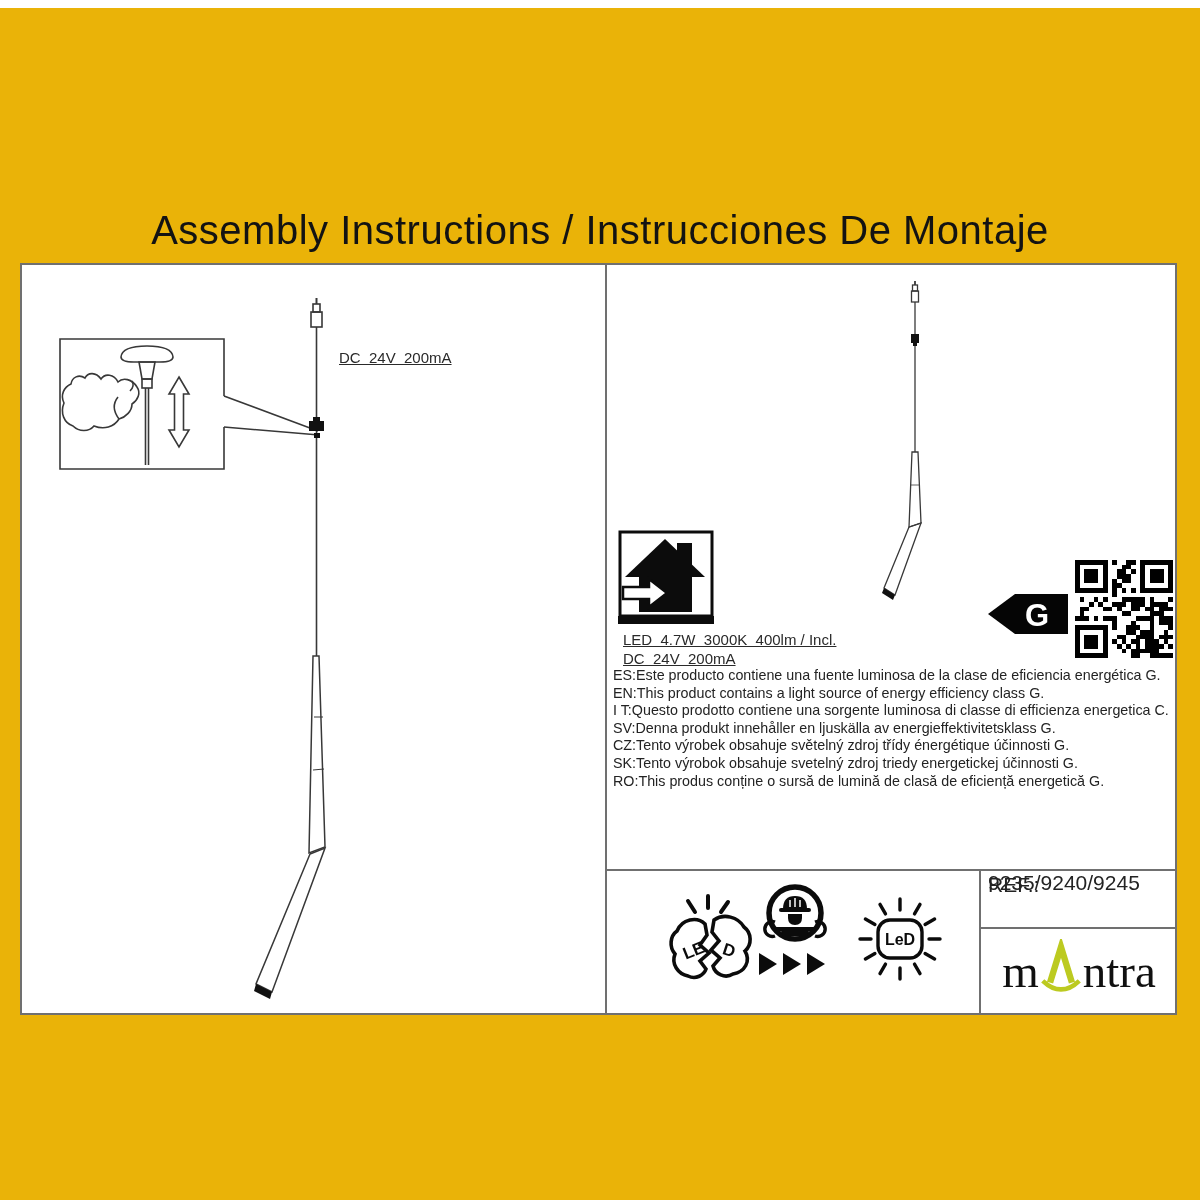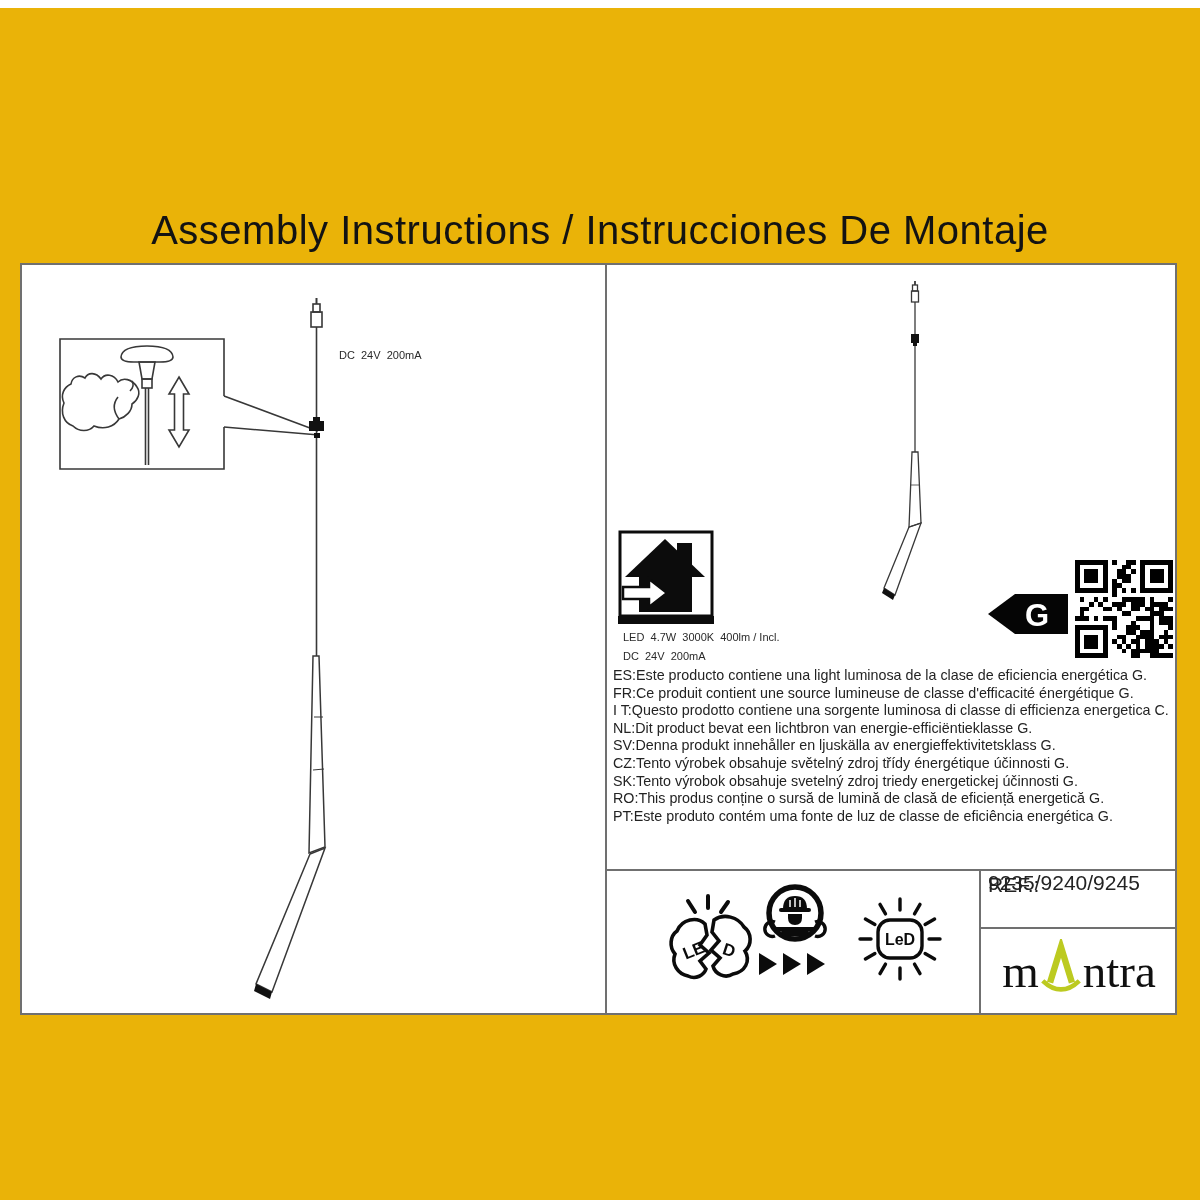--- a/index.html
+++ b/index.html
@@ -9,21 +9,21 @@
          font-size:40px;font-weight:400;letter-spacing:0.5px;color:#131313;margin:0;}
   .sheet{position:absolute;left:20px;top:255px;width:1157px;height:752px;
          border:2px solid #707070;box-sizing:border-box;background:#fff;}
   .vdiv{position:absolute;background:#707070;width:2px;}
   .hdiv{position:absolute;background:#707070;height:2px;}
   .divider-center{left:583px;top:0;height:748px;}
   .divider-footer{left:583px;top:604px;width:572px;}
   .divider-refcol{left:957px;top:604px;height:144px;}
   .divider-refrow{left:957px;top:662px;width:198px;}
   .art{position:absolute;left:0;top:0;width:1157px;height:748px;}
-  .spec{position:absolute;font-size:11px;white-space:pre;color:#2a2a2a;}
+  .spec{position:absolute;font-size:15px;white-space:pre;color:#2a2a2a;text-decoration:underline;}
   .left-spec{left:317px;top:84px;}
   .spec1{left:601px;top:366px;}
   .spec2{left:601px;top:385px;}
   .langs{position:absolute;left:591px;top:402px;width:566px;font-size:14.3px;
          line-height:17.6px;color:#232323;}
   .icon{position:absolute;}
   .house{left:596px;top:265px;}
   .gArrow{left:966px;top:329px;}
   .qr{left:1053px;top:295px;}
   .brokenled{left:645px;top:627px;}
@@ -264,29 +264,27 @@
         <rect x="2" y="2" width="3" height="3" fill="#000"></rect>
         <rect x="14" y="0" width="7" height="7" fill="#000"></rect>
         <rect x="15" y="1" width="5" height="5" fill="#fff"></rect>
         <rect x="16" y="2" width="3" height="3" fill="#000"></rect>
         <rect x="0" y="14" width="7" height="7" fill="#000"></rect>
         <rect x="1" y="15" width="5" height="5" fill="#fff"></rect>
         <rect x="2" y="16" width="3" height="3" fill="#000"></rect>
       </svg>
 
     <div class="langs">
-      <div>ES:Este producto contiene una light luminosa de la clase de eficiencia energética G.</div>
-      <div>FR:Ce produit contient une source lumineuse de classe d'efficacité énergétique G.</div>
+      <div>ES:Este producto contiene una fuente luminosa de la clase de eficiencia energética G.</div>
+      <div>EN:This product contains a light source of energy efficiency class G.</div>
       <div>I T:Questo prodotto contiene una sorgente luminosa di classe di efficienza energetica C.</div>
-      <div>NL:Dit product bevat een lichtbron van energie-efficiëntieklasse G.</div>
       <div>SV:Denna produkt innehåller en ljuskälla av energieffektivitetsklass G.</div>
       <div>CZ:Tento výrobek obsahuje světelný zdroj třídy énergétique účinnosti G.</div>
       <div>SK:Tento výrobok obsahuje svetelný zdroj triedy energetickej účinnosti G.</div>
       <div>RO:This produs conține o sursă de lumină de clasă de eficiență energetică G.</div>
-      <div>PT:Este produto contém uma fonte de luz de classe de eficiência energética G.</div>
     </div>
 
     <svg class="icon brokenled" width="88" height="94" viewBox="0 0 88 94" fill="none" stroke="#0b0b0b" stroke-width="4" stroke-linecap="round">
       <line x1="28" y1="20" x2="21" y2="9"></line>
       <line x1="41" y1="16" x2="41" y2="4"></line>
       <line x1="54" y1="20" x2="61" y2="10"></line>
       <path d="M38,32 C30,24 15,27 10,39 C3,44 2,55 8,62 C4,72 11,82 21,84 C29,88 37,83 39,77
                L33,69 L42,61 L33,53 L40,43 Z" fill="#fff" stroke-width="3.6"></path>
       <path d="M47,28 C57,21 71,25 77,35 C85,41 85,53 78,59 C84,69 78,80 66,82 C58,87 48,82 46,74
                L53,66 L44,58 L52,49 L45,40 Z" fill="#fff" stroke-width="3.6"></path>

